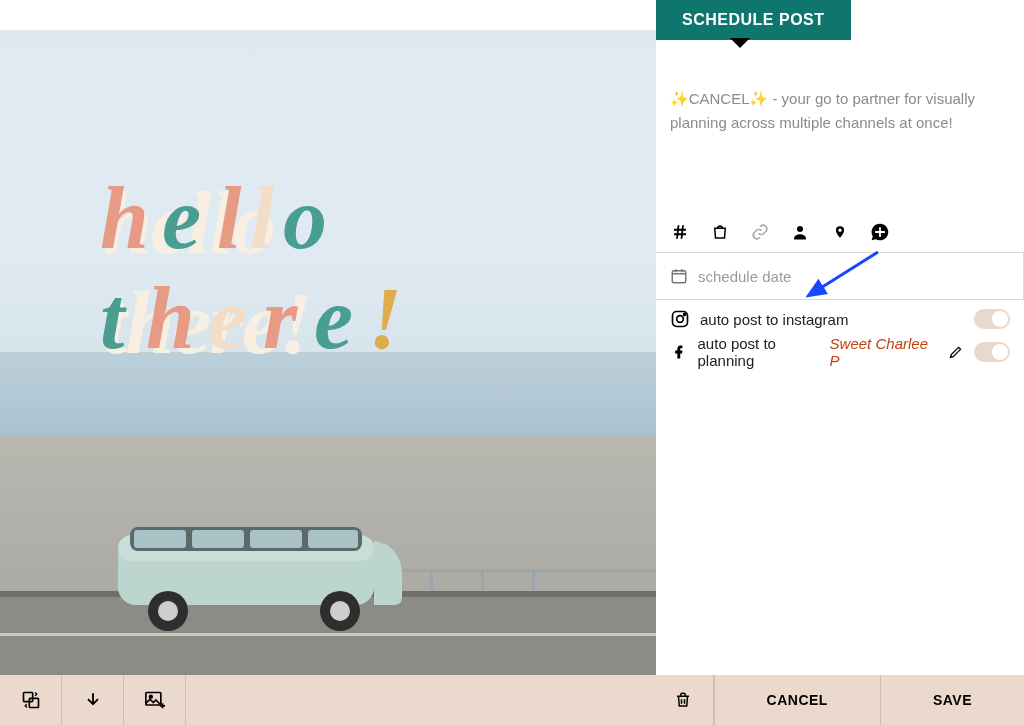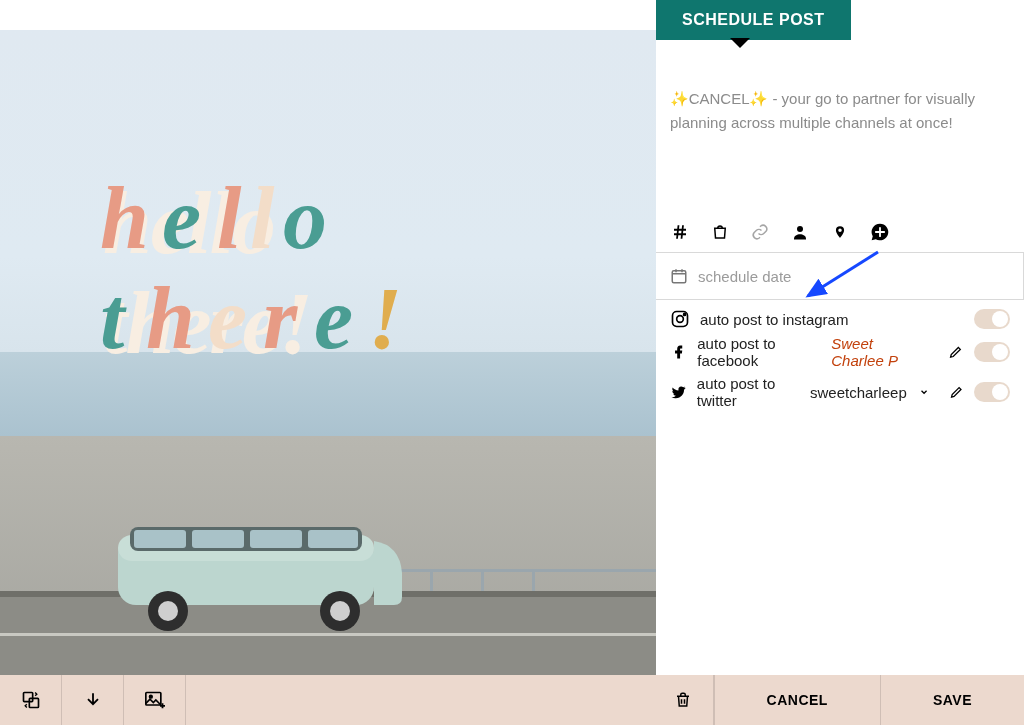--- a/index.html
+++ b/index.html
@@ -314,37 +314,22 @@
             <circle cx="17.5" cy="6.5" r="1.2" fill="#000"></circle>
           </svg>
         <span>auto post to instagram</span>
         <span class="spacer"></span>
         <div class="toggle"></div>
       </div>
       <div class="ap-row">
         <svg width="20" height="20" viewBox="0 0 24 24" fill="#000">
             <path d="M14 3h3v4h-2c-1 0-1 .5-1 1v2h3l-.5 4H14v7h-4v-7H7v-4h3V8c0-3 1.5-5 4-5z"></path>
           </svg>
-        <span>auto post to facebook</span>
+        <span>auto post to planning</span>
         <span class="handle">Sweet Charlee P</span>
-        <span class="spacer"></span>
-        <svg class="edit-ico" viewBox="0 0 24 24" fill="none" stroke="#000" stroke-width="2">
-            <path d="M4 20l4-1 11-11-3-3L5 16l-1 4z"></path>
-          </svg>
-        <div class="toggle"></div>
-      </div>
-      <div class="ap-row">
-        <svg width="20" height="20" viewBox="0 0 24 24" fill="#000">
-            <path d="M22 5.9c-.7.3-1.5.6-2.3.7.8-.5 1.5-1.3 1.8-2.3-.8.5-1.7.8-2.6 1A4.1 4.1 0 0012 9c0 .3 0 .6.1.9C8.7 9.7 5.8 8.1 3.8 5.6c-.3.6-.5 1.3-.5 2 0 1.4.7 2.7 1.8 3.4-.7 0-1.3-.2-1.9-.5v.1c0 2 1.4 3.6 3.3 4-.3.1-.7.1-1.1.1-.3 0-.5 0-.8-.1.5 1.6 2 2.8 3.8 2.8A8.3 8.3 0 012 19.5 11.7 11.7 0 008.3 21c7.5 0 11.7-6.3 11.7-11.7v-.5c.8-.6 1.5-1.3 2-2z"></path>
-          </svg>
-        <span>auto post to twitter</span>
-        <span>sweetcharleep</span>
-          <svg class="caret-down" width="12" height="12" viewBox="0 0 24 24">
-            <path d="M6 9l6 6 6-6" fill="none" stroke="#000" stroke-width="3"></path>
-          </svg>
         <span class="spacer"></span>
         <svg class="edit-ico" viewBox="0 0 24 24" fill="none" stroke="#000" stroke-width="2">
             <path d="M4 20l4-1 11-11-3-3L5 16l-1 4z"></path>
           </svg>
         <div class="toggle"></div>
       </div>
     </div>
   </div>
 </div>
 

